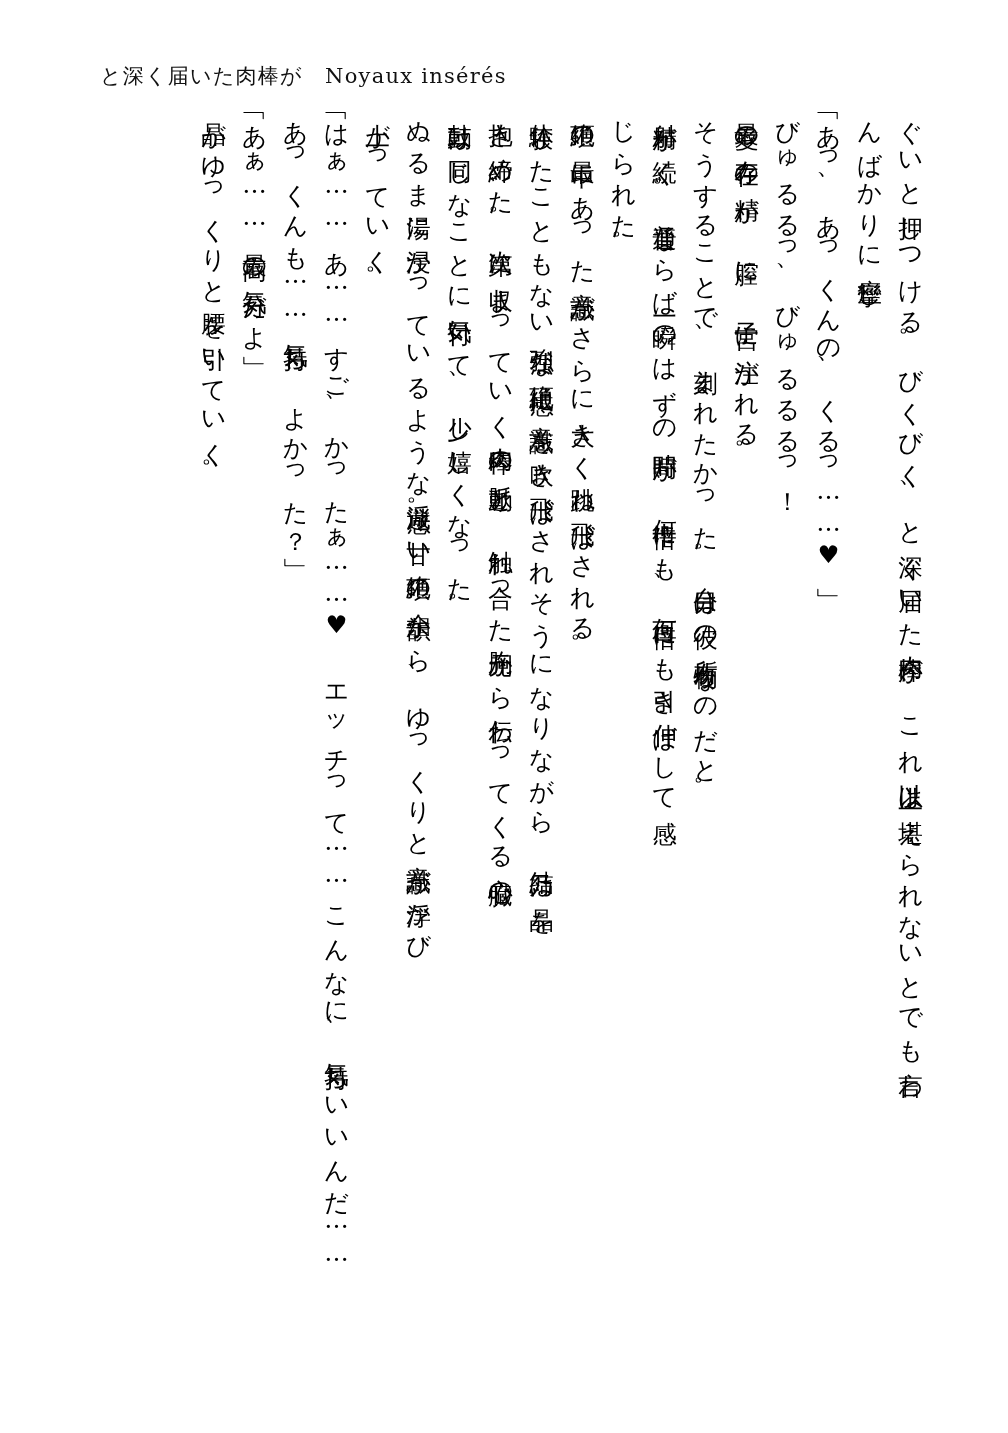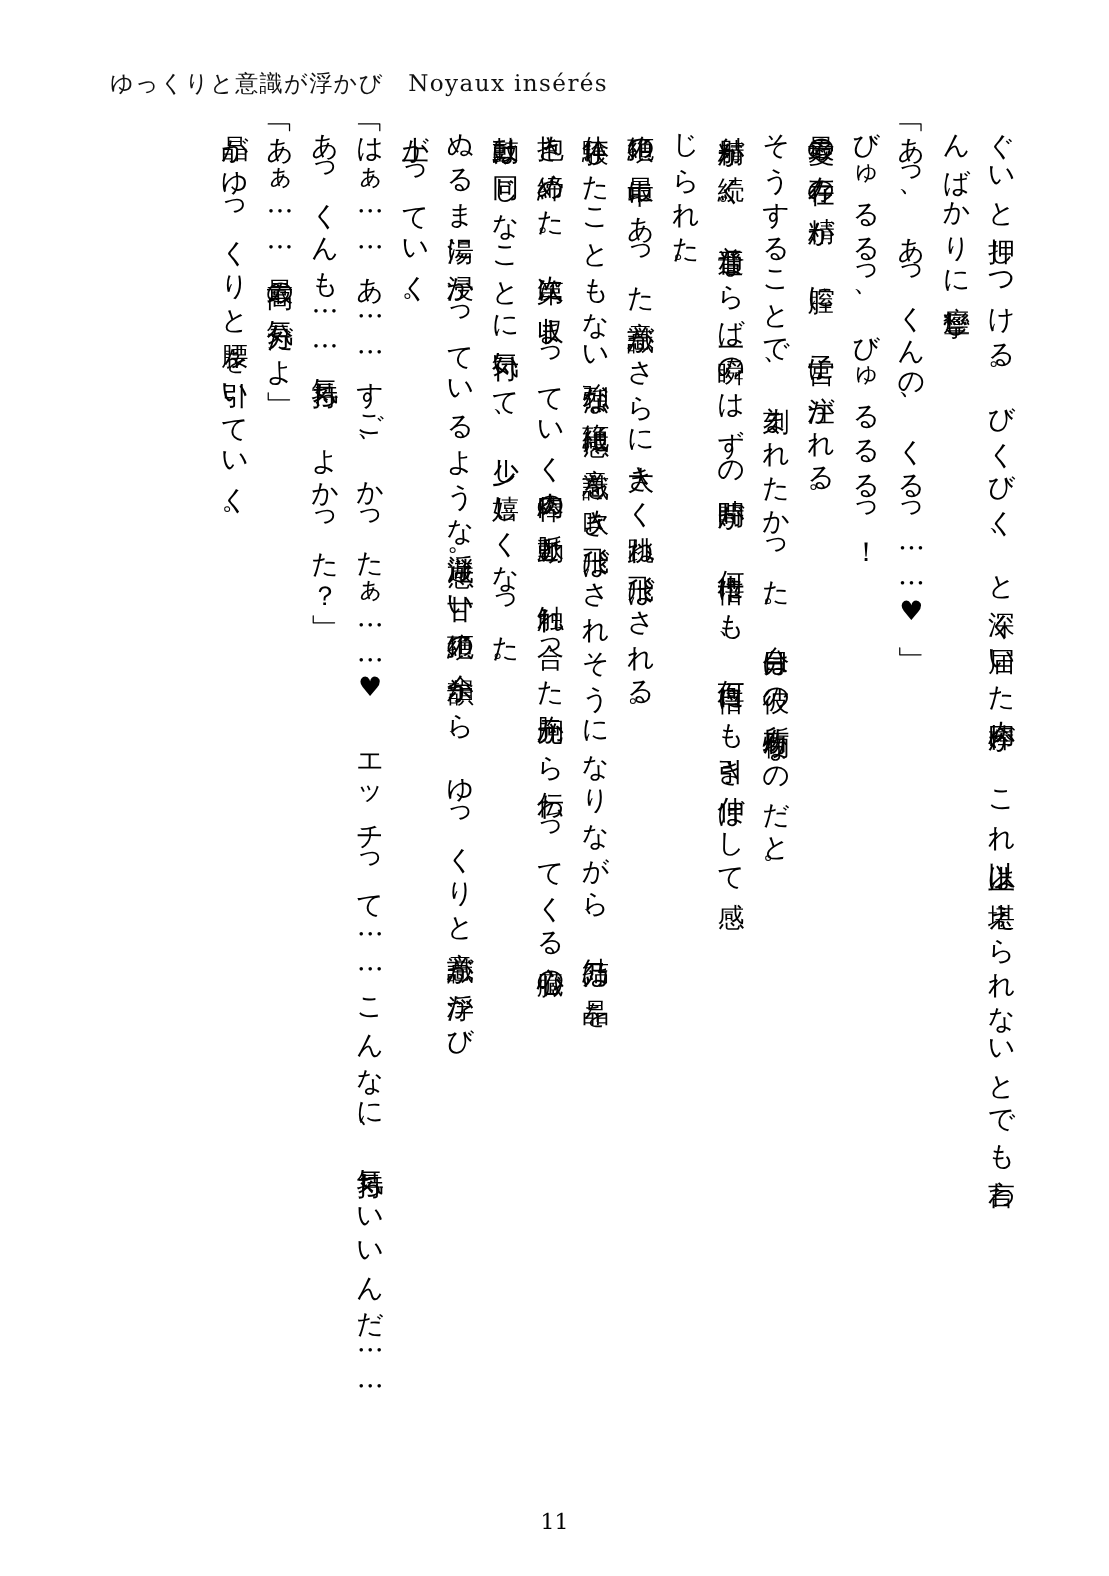--- a/index.html
+++ b/index.html
@@ -71,21 +71,21 @@
     font-size: 20px;
     font-family: "DejaVu Serif", "Liberation Serif", serif;
     color: #000000;
   }
 </style>
 </head>
 <body>
 
 <div class="page">
 
-  <div class="header">ゆっくりと意識が浮かび　Noyaux insérés</div>
+  <div class="header">と深く届いた肉棒が　Noyaux insérés</div>
 
   <div class="body-text">
     <div class="col">ぐいと押しつける。びくびく、と深く届いた肉棒が、これ以上は堪えられないとでも言わ</div>
     <div class="col">んばかりに痙攣し、</div>
     <div class="col">「あっ、あっくんの、くるっ……♥」</div>
     <div class="col">びゅるるっ、びゅるるるっ！</div>
     <div class="col">最愛の存在の精が、膣に、子宮に注がれる。</div>
     <div class="col">そうすることで、刻まれたかった。自分は彼の所有物なのだと。</div>
     <div class="col">射精が続く。普通ならば一瞬のはずの時間が、何十倍にも、何百倍にも引き伸ばして感</div>
     <div class="col">じられた。</div>
@@ -94,15 +94,14 @@
     <div class="col">抱き締めた。次第に収まっていく肉棒の脈動と、触れ合った胸元から伝わってくる心臓の</div>
     <div class="col">鼓動は同じなことに気付いて、少し嬉しくなった。</div>
     <div class="col">ぬるま湯に浸かっているような浮遊感。甘い絶頂の余韻から、ゆっくりと意識が浮かび</div>
     <div class="col">上がっていく。</div>
     <div class="col">「はぁ……あ……すご、かったぁ……♥　エッチって……こんなに、気持ちいいんだ……</div>
     <div class="col">あっくんも……気持ち、よかった？」</div>
     <div class="col">「あぁ……最高の気分だよ」</div>
     <div class="col">晶がゆっくりと腰を引いていく。</div>
   </div>
 
-  <div class="page-number">11</div>
 
 </div>
 
 </body></html>

